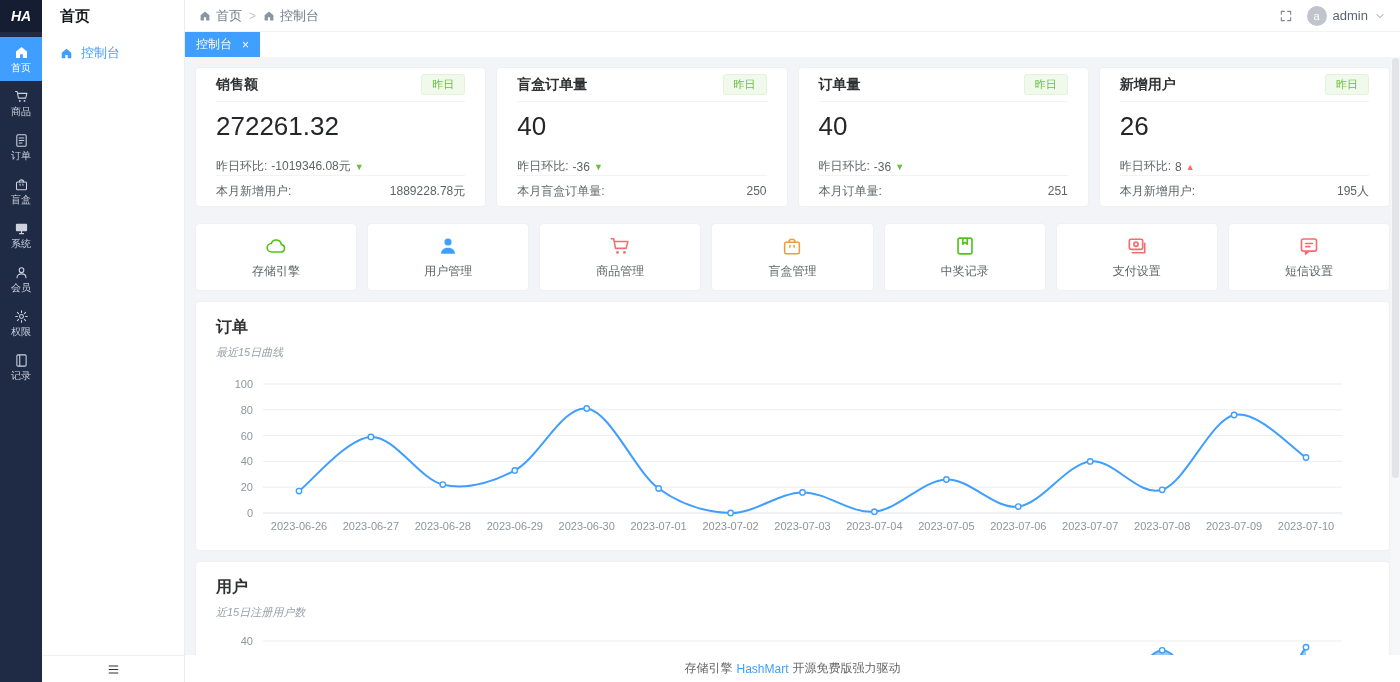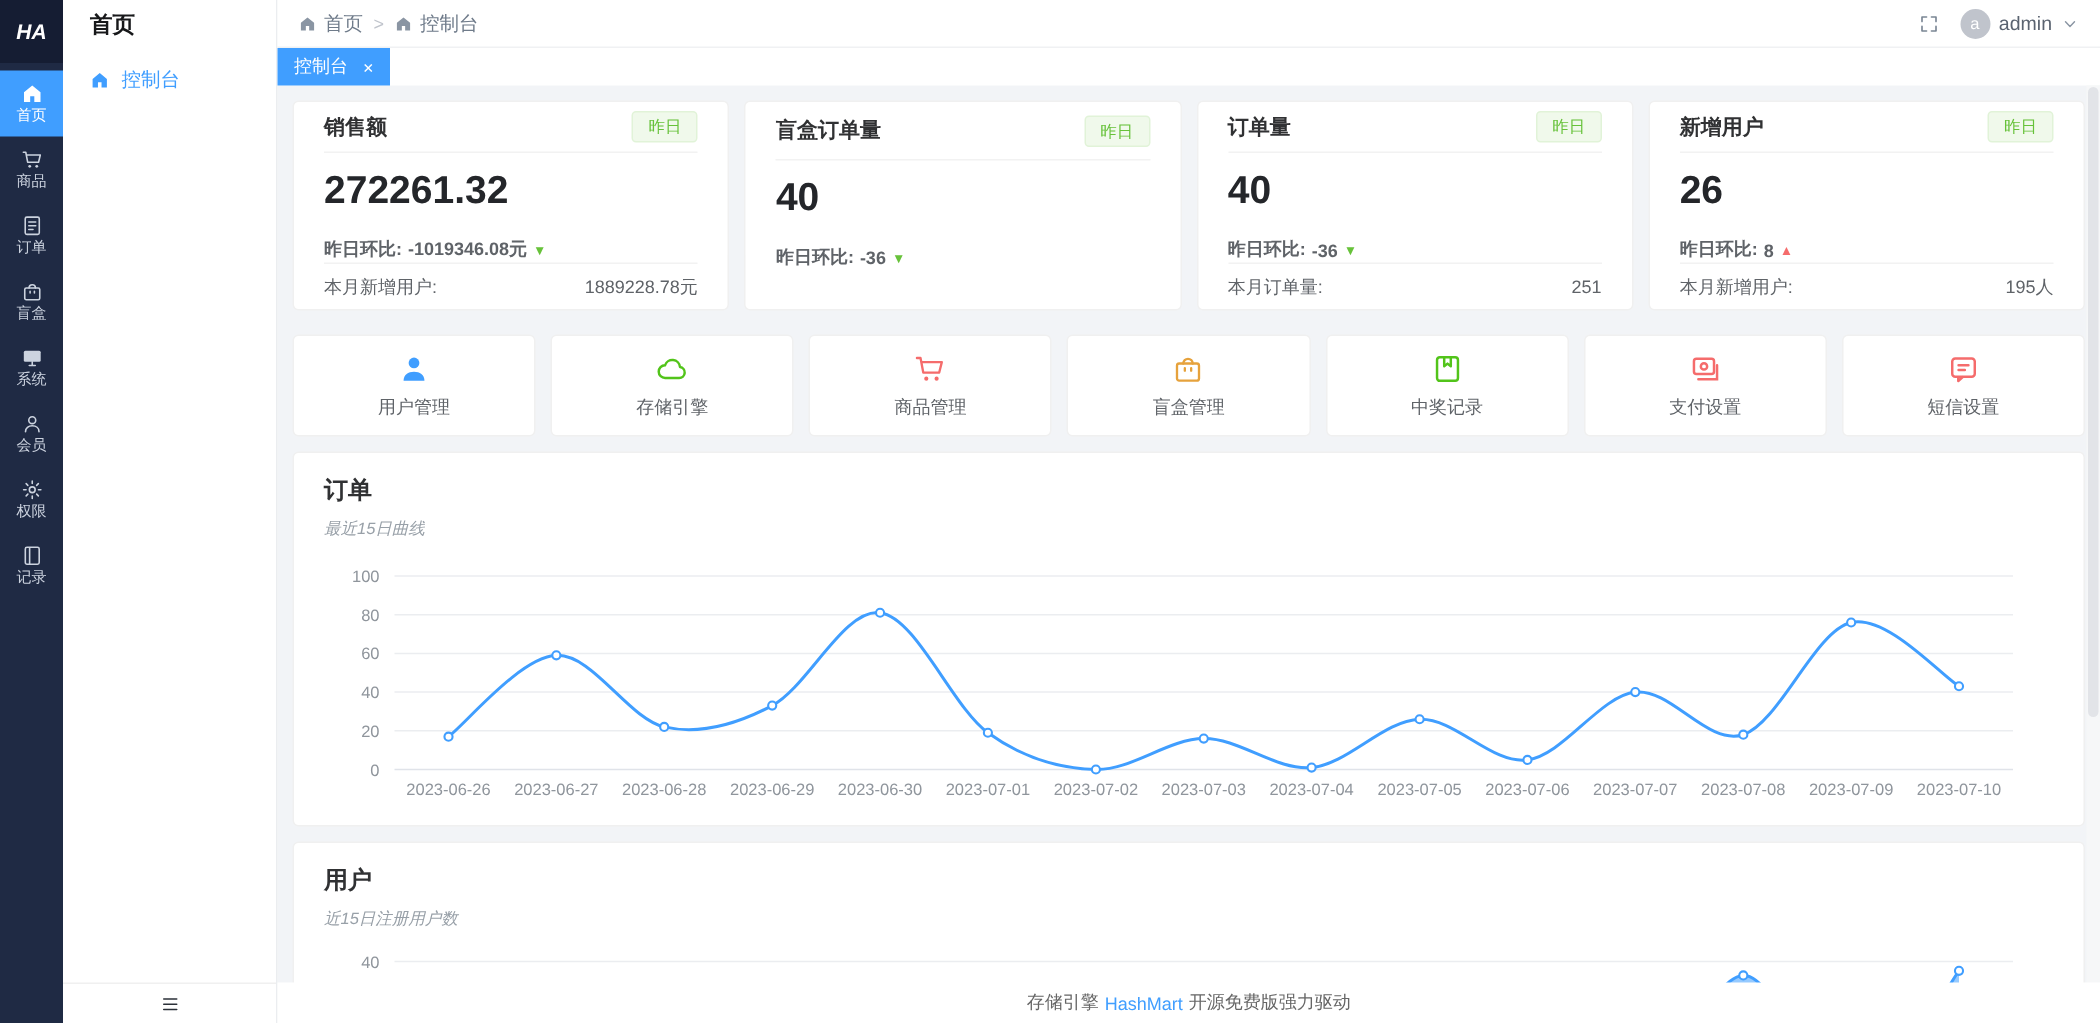--- a/index.html
+++ b/index.html
@@ -2,21 +2,21 @@
 <html><head>
 <meta charset="utf-8">
 <style>
   * { margin:0; padding:0; box-sizing:border-box; }
   html,body { width:1400px; height:682px; overflow:hidden; }
   body { font-family:"Liberation Sans","DejaVu Sans",sans-serif; background:#f2f4f7; font-size:13px; color:#303133; }
   .app { display:flex; width:1400px; height:682px; }
 
   
   .rail { width:42px; background:#1f2a44; flex-shrink:0; display:flex; flex-direction:column; }
-  .rail-logo { height:42px; background:#151d33; color:#fff; display:flex; align-items:center; justify-content:center;
+  .rail-logo { height:32px; background:#151d33; color:#fff; display:flex; align-items:center; justify-content:center;
                font-weight:bold; font-style:italic; font-size:14px; }
   .rail-nav { padding-top:5px; }
   .rail-item { height:44px; display:flex; flex-direction:column; align-items:center; justify-content:center; gap:3px;
                color:#ccd3df; cursor:pointer; font-size:10px; line-height:1; }
   .rail-item.active { background:#409eff; color:#fff; }
   .rail-item .ric { display:flex; }
 
   
   .leftcol { width:143px; background:#fff; border-right:1px solid #ebedf0; display:flex; flex-direction:column; flex-shrink:0; }
   .left-title { height:32px; display:flex; align-items:center; padding-left:18px; font-weight:bold; font-size:15px; color:#17181a; }
@@ -44,21 +44,21 @@
 
   .content { flex:1; padding:10px; overflow:hidden; position:relative; }
 
   
   .stat-row { display:flex; gap:10px; }
   .stat-card { flex:1; background:#fff; border:1px solid #f0f0f0; border-radius:4px; height:140px; padding:0 20px;
                display:flex; flex-direction:column; }
   .stat-head { height:38px; display:flex; align-items:center; justify-content:space-between;text-align:right; }
   .stat-title { font-size:14px; font-weight:bold; color:#303133; }
   .stat-badge { background:#f0f9eb; color:#67c23a; border:1px solid #e1f3d8; font-size:11px; padding:2px 10px; border-radius:3px; }
-  .stat-body { border-top:1px solid #f2f2f2; flex:1; padding-top:9px;font-weight:bold; }
+  .stat-body { border-top:1px solid #f2f2f2; flex:1; padding-top:9px; }
   .stat-value { font-size:26px; color:#24262a; }
   .stat-compare { margin-top:16px; font-size:12px; color:#5f6368; display:flex; gap:4px; align-items:center; }
   .trend-down { color:#67c23a; font-size:9px; }
   .trend-up { color:#f56c6c; font-size:9px; }
   .stat-foot { border-top:1px solid #f2f2f2; height:35px; display:flex; align-items:center; justify-content:space-between;
                font-size:12px; color:#5f6368; }
 
   
   .shortcut-row { display:flex; gap:10px; margin-top:16px; }
   .shortcut-card { flex:1; height:68px; background:#fff; border:1px solid #f0f0f0; border-radius:4px; cursor:pointer;
@@ -265,20 +265,24 @@
       <span class="stat-badge">昨日</span>
     </div>
     <div class="stat-body">
       <div class="stat-value">40</div>
       <div class="stat-compare">
         <span>昨日环比:</span>
         <span>-36</span>
         <span class="trend trend-down">▼</span>
       </div>
     </div>
+    <div class="stat-foot">
+      <span>本月盲盒订单量:</span>
+      <span>250</span>
+    </div>
   </div>
 
   <div class="stat-card">
     <div class="stat-head">
       <span class="stat-title">订单量</span>
       <span class="stat-badge">昨日</span>
     </div>
     <div class="stat-body">
       <div class="stat-value">40</div>
       <div class="stat-compare">
@@ -307,36 +311,36 @@
       </div>
     </div>
     <div class="stat-foot">
       <span>本月新增用户:</span>
       <span>195人</span>
     </div>
   </div>
 </div>
       <div class="shortcut-row">
   <div class="shortcut-card">
+    <span class="sic" style="color: rgb(82, 196, 26);">
+              <svg width="22" height="22" viewBox="0 0 24 24">
+                <path d="M7 18.5 h10.2 a4 4 0 0 0 0.6-7.96 A5.6 5.6 0 0 0 6.9 9.3 A4.35 4.35 0 0 0 7 18.5 z" fill="none" stroke="currentColor" stroke-width="1.8" stroke-linejoin="round"></path>
+              </svg>
+            </span>
+    <span>存储引擎</span>
+  </div>
+
+  <div class="shortcut-card">
     <span class="sic" style="color: rgb(64, 158, 255);">
               <svg width="22" height="22" viewBox="0 0 24 24">
                 <circle cx="12" cy="7.6" r="3.9" fill="currentColor"></circle>
                 <path d="M4.4 20.5 c0-4.2 3.4-6.5 7.6-6.5 s7.6 2.3 7.6 6.5 z" fill="currentColor"></path>
               </svg>
             </span>
     <span>用户管理</span>
-  </div>
-
-  <div class="shortcut-card">
-    <span class="sic" style="color: rgb(82, 196, 26);">
-              <svg width="22" height="22" viewBox="0 0 24 24">
-                <path d="M7 18.5 h10.2 a4 4 0 0 0 0.6-7.96 A5.6 5.6 0 0 0 6.9 9.3 A4.35 4.35 0 0 0 7 18.5 z" fill="none" stroke="currentColor" stroke-width="1.8" stroke-linejoin="round"></path>
-              </svg>
-            </span>
-    <span>存储引擎</span>
   </div>
 
   <div class="shortcut-card">
     <span class="sic" style="color: rgb(245, 108, 108);">
               <svg width="22" height="22" viewBox="0 0 24 24">
                 <path d="M2.5 4 h2.6 l2 10.6 h11.6 l1.9-7.6 H6" fill="none" stroke="currentColor" stroke-width="1.7" stroke-linejoin="round" stroke-linecap="round"></path>
                 <circle cx="9.3" cy="19" r="1.5" fill="currentColor"></circle>
                 <circle cx="16.8" cy="19" r="1.5" fill="currentColor"></circle>
               </svg>
             </span>

